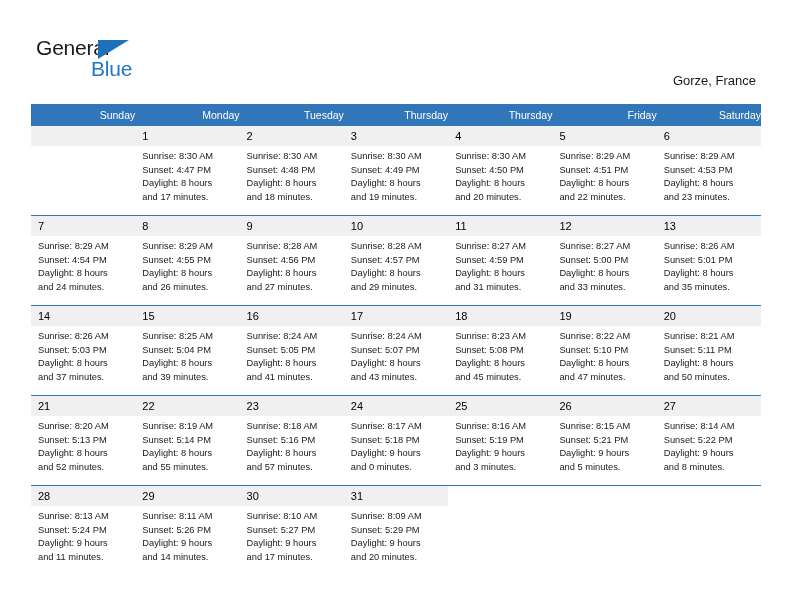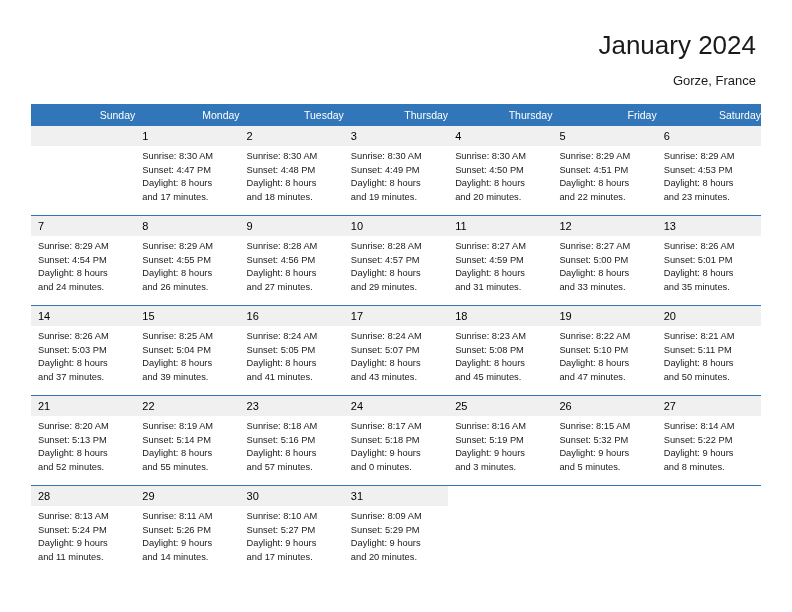--- a/index.html
+++ b/index.html
@@ -142,22 +142,26 @@
     background: transparent;
   }
 </style>
 </head>
 <body>
 
 <div class="page">
 
   <div class="top">
 
-
-    <div class="title">January 2024</div>
+    <div class="logo">
+      <span class="logo-general">General</span>
+      <span class="logo-tri"></span>
+      <span class="logo-blue">Blue</span>
+    </div>
+
     <div class="subtitle">Gorze, France</div>
   </div>
 
   <table class="calendar">
     <thead>
       <tr>
         <th>Sunday</th>
         <th>Monday</th>
         <th>Tuesday</th>
         <th>Thursday</th>
@@ -458,21 +462,21 @@
                 <div>Daylight: 9 hours</div>
                 <div>and 3 minutes.</div>
               </div>
             </div>
           </td>
           <td>
             <div class="cell">
               <div class="daynum">26</div>
               <div class="lines">
                 <div>Sunrise: 8:15 AM</div>
-                <div>Sunset: 5:32 PM</div>
+                <div>Sunset: 5:21 PM</div>
                 <div>Daylight: 9 hours</div>
                 <div>and 5 minutes.</div>
               </div>
             </div>
           </td>
           <td>
             <div class="cell">
               <div class="daynum">27</div>
               <div class="lines">
                 <div>Sunrise: 8:14 AM</div>

